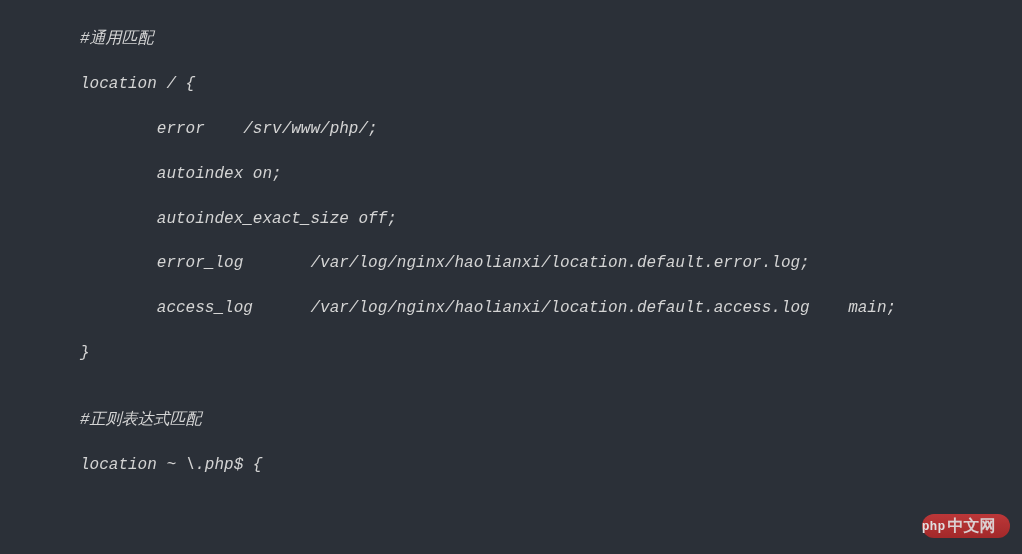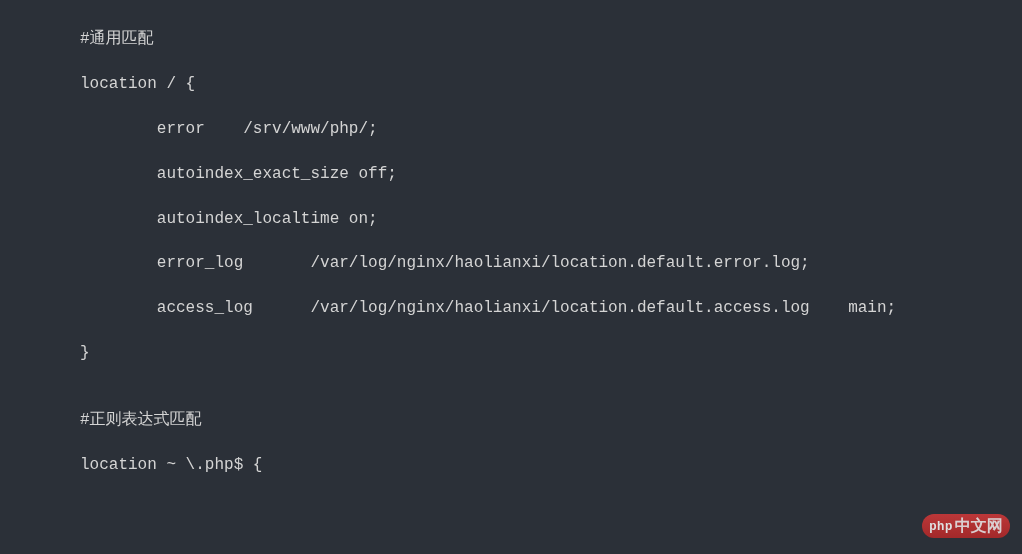--- a/index.html
+++ b/index.html
@@ -17,32 +17,33 @@
       height: 554px;
       overflow: hidden;
       position: relative;
     }
     .code-container {
       padding: 6px 0 6px 80px;
       white-space: pre;
     }
     .code-line {
       white-space: pre;
+      font-style: italic;
     }
     .watermark {
       position: absolute;
       bottom: 16px;
       right: 12px;
       width: 88px;
       height: 24px;
       background: linear-gradient(to bottom, #d63939, #b82828);
       border-radius: 12px;
       display: flex;
       align-items: center;
-      justify-content: center;
+      justify-content: flex-start;
       color: #ffffff;
       font-family: Arial, sans-serif;
       font-size: 12px;
       font-weight: bold;
       opacity: 0.85;
     }
     .watermark-text {
       letter-spacing: 0.5px;
     }
     .watermark-cn {
@@ -51,22 +52,22 @@
       opacity: 0.9;
     }
   </style>
 </head>
 <body>
 
 <div class="code-container">
 <div class="code-line">#通用匹配</div>
 <div class="code-line">location / {</div>
 <div class="code-line">        error    /srv/www/php/;</div>
+<div class="code-line">        autoindex on;</div>
 <div class="code-line">        autoindex_exact_size off;</div>
-<div class="code-line">        autoindex_localtime on;</div>
 <div class="code-line">        error_log       /var/log/nginx/haolianxi/location.default.error.log;</div>
 <div class="code-line">        access_log      /var/log/nginx/haolianxi/location.default.access.log    main;</div>
 <div class="code-line">}</div>
 <div class="code-line"></div>
 <div class="code-line">#正则表达式匹配</div>
 <div class="code-line">location ~ \.php$ {</div>
 
 
 
 

